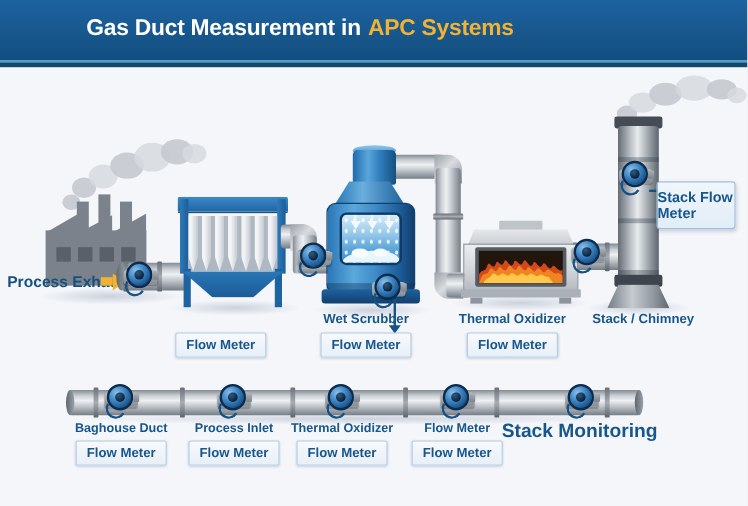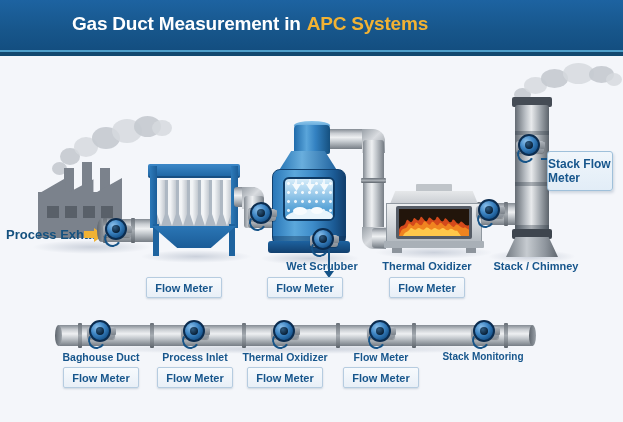--- a/index.html
+++ b/index.html
@@ -277,21 +277,21 @@
 
   <div class="connector" style="left:541px;top:158px;width:8px;height:2px;"></div>
   <div class="callout">
     <span>Stack Flow</span>
     <span>Meter</span>
   </div>
 
   <div class="connector" style="left:328px;top:250px;width:2px;height:22px;"></div>
   <div class="arrow-head-down" style="left:324px;top:271px;"></div>
 
-  <div class="lbl" style="left:322px;top:260px;">Wet Scrubber</div>
+  <div class="lbl" style="left:305px;top:260px;">Wet Scrubber</div>
   <div class="lbl" style="left:427px;top:260px;">Thermal Oxidizer</div>
   <div class="lbl" style="left:536px;top:260px;">Stack / Chimney</div>
 
   <div class="badge" style="left:184px;top:277px;">Flow Meter</div>
   <div class="badge" style="left:305px;top:277px;">Flow Meter</div>
   <div class="badge" style="left:427px;top:277px;">Flow Meter</div>
 
   <div class="pipe-h" style="left:57px;top:325px;width:477px;height:21px;"></div>
   <div class="cap" style="left:55px;top:325px;width:7px;height:21px;"></div>
   <div class="cap" style="left:529px;top:325px;width:7px;height:21px;"></div>
@@ -335,20 +335,20 @@
       <div class="mbody"></div>
       <div class="core"></div>
       <div class="port"></div>
       <div class="cable"></div>
   </div>
 
   <div class="lbl" style="left:101px;top:351px;font-size:10.5px;">Baghouse Duct</div>
   <div class="lbl" style="left:195px;top:351px;font-size:10.5px;">Process Inlet</div>
   <div class="lbl" style="left:285px;top:351px;font-size:10.5px;">Thermal Oxidizer</div>
   <div class="lbl" style="left:381px;top:351px;font-size:10.5px;">Flow Meter</div>
-  <div class="lbl" style="left:483px;top:351px;font-size:10px;">Stack Monitoring</div>
+  <div class="lbl" style="left:483px;top:351px;font-size:16px;">Stack Monitoring</div>
 
   <div class="badge" style="left:101px;top:367px;">Flow Meter</div>
   <div class="badge" style="left:195px;top:367px;">Flow Meter</div>
   <div class="badge" style="left:285px;top:367px;">Flow Meter</div>
   <div class="badge" style="left:381px;top:367px;">Flow Meter</div>
 
 </div>
 
 </body></html>

